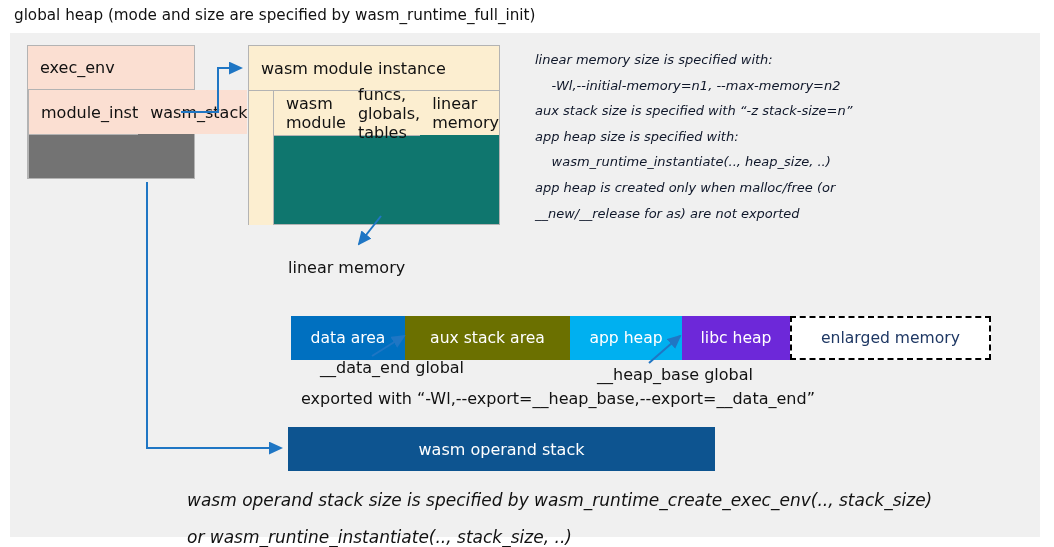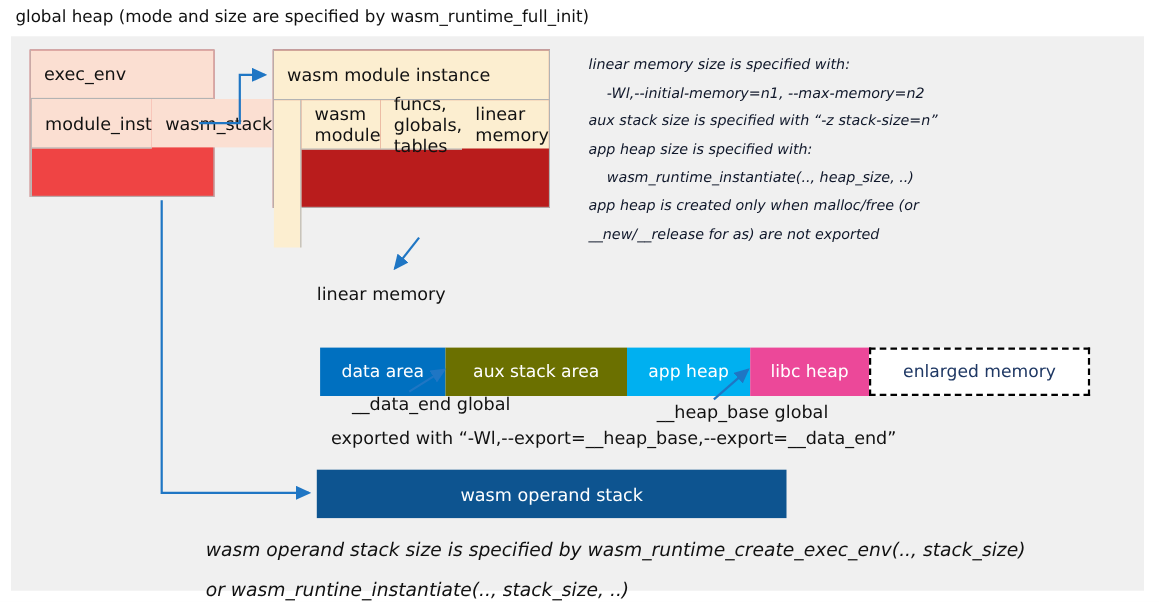--- a/index.html
+++ b/index.html
@@ -71,33 +71,33 @@
     padding-left: 12px;
     font-size: 16px;
     border-bottom: 1px solid #b3b3b3;
   }
   .struct .row:last-child { border-bottom: none; }
 
   
   #exec-env-box {
     left: 27px; top: 45px;
     width: 168px; height: 134px;
-    background: #ef4444;
+    background: #737373;
   }
   #exec-env-box .hdr { height: 44px; background: #fbdfd2; }
   #exec-env-box .body { height: 89px; }
   #exec-env-box .indent { width: 25px; background: #fbdfd2; }
   #exec-env-box .row { height: 45px; background: #fbdfd2; }
   #exec-env-box .row:last-child { height: 44px; }
 
   
   #module-inst-box {
     left: 248px; top: 45px;
-    width: 252px; height: 144px;
-    background: #b91c1c;
+    width: 252px; height: 180px;
+    background: #0f766e;
   }
   #module-inst-box .hdr { height: 45px; background: #fceed0; }
   #module-inst-box .body { height: 134px; }
   #module-inst-box .indent { width: 25px; background: #fceed0; }
   #module-inst-box .row { height: 45px; background: #fceed0; }
   #module-inst-box .row:last-child { height: 44px; }
 
   
   #notes-block {
     position: absolute;
@@ -223,21 +223,21 @@
 app heap size is specified with:
     wasm_runtime_instantiate(.., heap_size, ..)
 app heap is created only when malloc/free (or
 __new/__release for as) are not exported</div>
 
   <div id="linear-memory-label">linear memory</div>
   <div id="memory-bar">
       <div class="seg" style="width: 114px; background: rgb(0, 112, 192); color: rgb(255, 255, 255);">data area</div>
       <div class="seg" style="width: 165px; background: rgb(107, 112, 0); color: rgb(255, 255, 255);">aux stack area</div>
       <div class="seg" style="width: 112px; background: rgb(0, 176, 240); color: rgb(255, 255, 255);">app heap</div>
-      <div class="seg" style="width: 108px; background: #ec4899; color: rgb(255, 255, 255);">libc heap</div>
+      <div class="seg" style="width: 108px; background: #6d28d9; color: rgb(255, 255, 255);">libc heap</div>
       <div class="seg dashed" style="width: 201px; color: rgb(31, 56, 100);">enlarged memory</div>
     </div>
 
   <div id="data-end-label">__data_end global</div>
   <div id="heap-base-label">__heap_base global</div>
   <div id="export-note">exported with “-Wl,--export=__heap_base,--export=__data_end”</div>
 
   <div id="operand-stack-box">wasm operand stack</div>
   <div id="operand-stack-note">wasm operand stack size is specified by wasm_runtime_create_exec_env(.., stack_size)
 or wasm_runtine_instantiate(.., stack_size, ..)</div>

